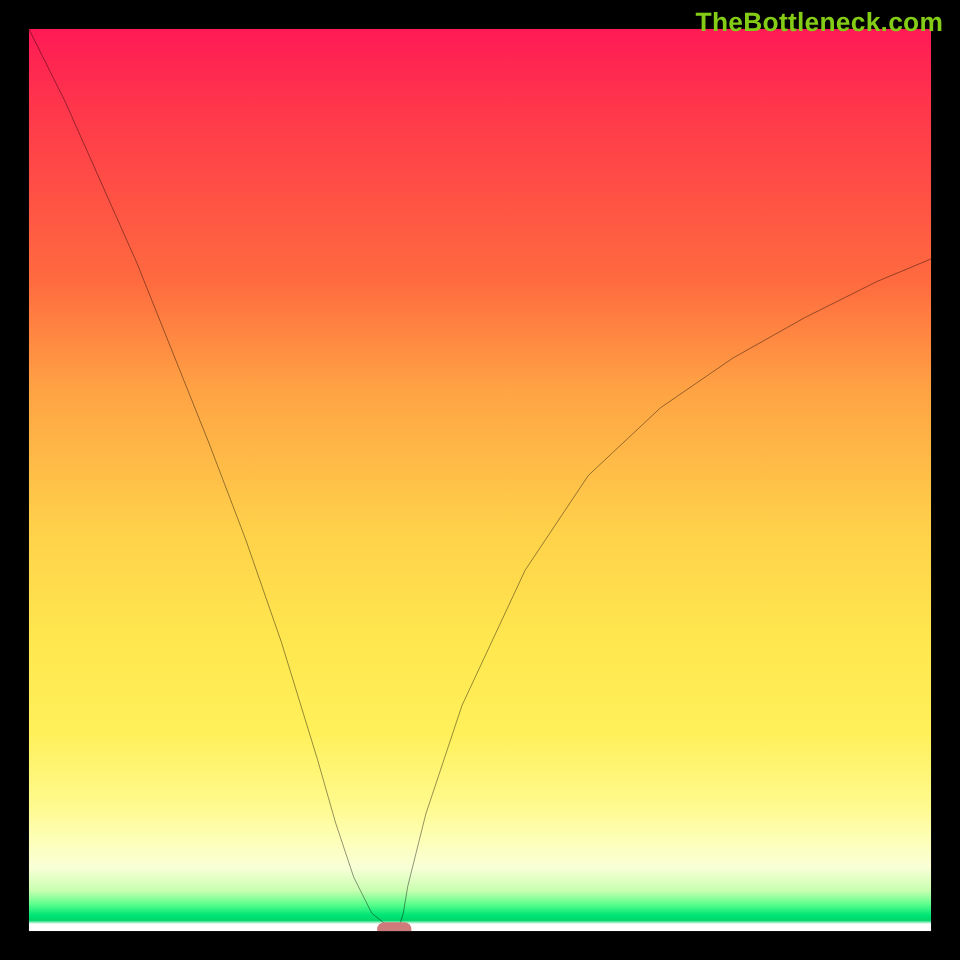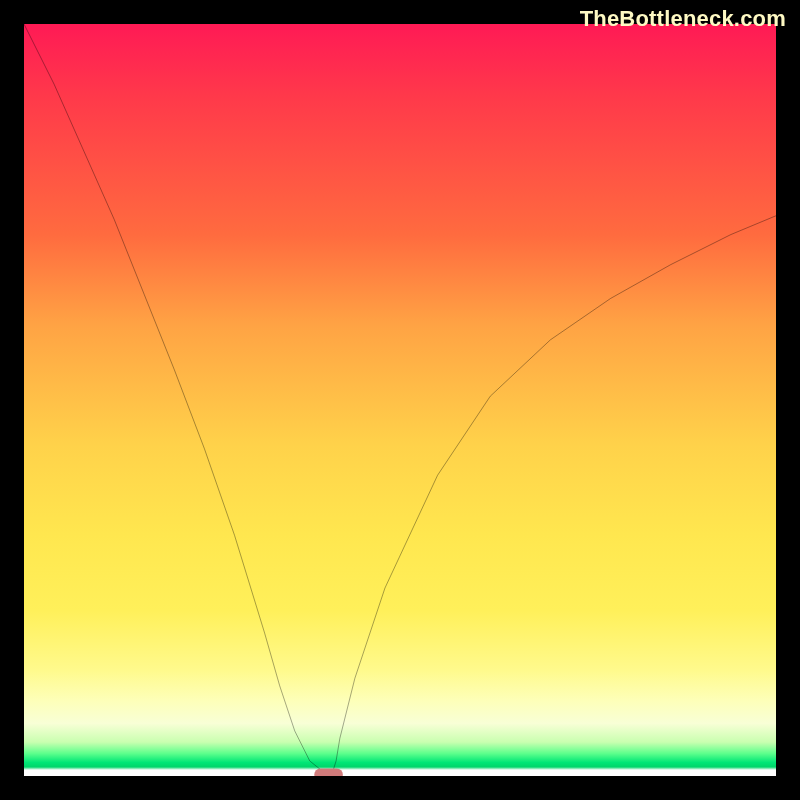--- a/index.html
+++ b/index.html
@@ -14,21 +14,21 @@
   .frame {
     position: relative;
     width: 800px;
     height: 800px;
     background: #000;
   }
   .watermark {
     position: absolute;
     top: 6px;
     right: 14px;
-    color: #fef9c3;
+    color: #84cc16;
     font-size: 22px;
     font-weight: 600;
     letter-spacing: 0.2px;
     z-index: 3;
   }
   .plot-area {
     position: absolute;
     left: 24px;
     top: 24px;
     width: 752px;

